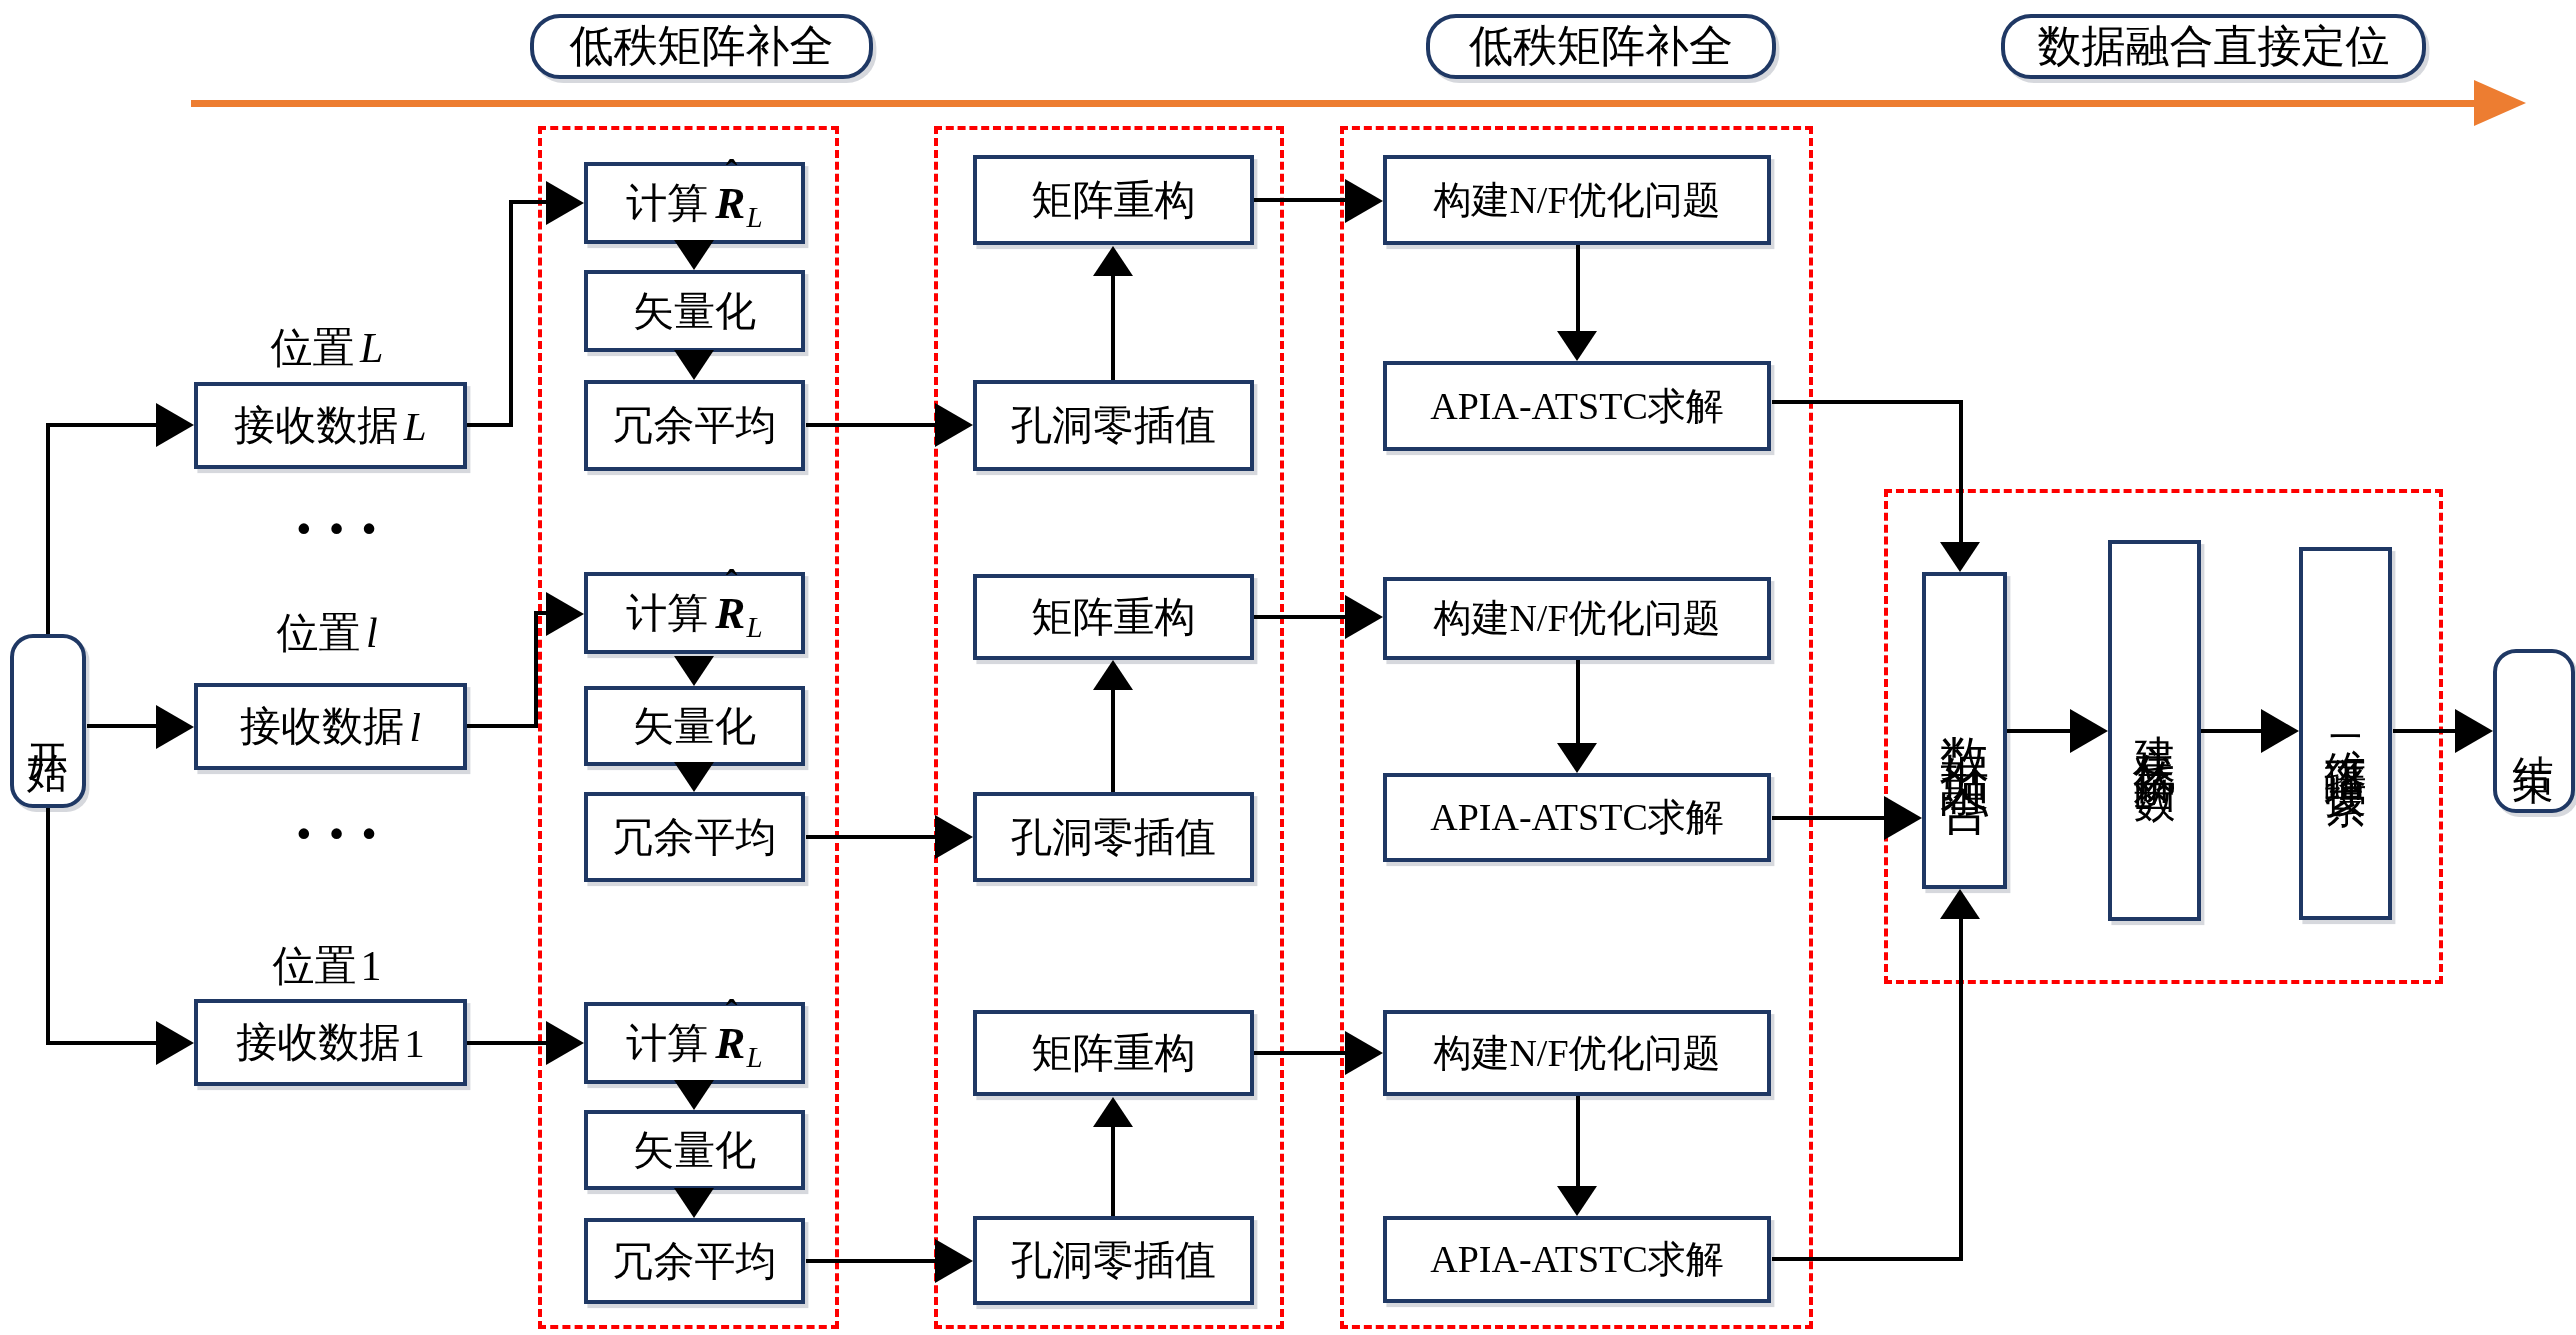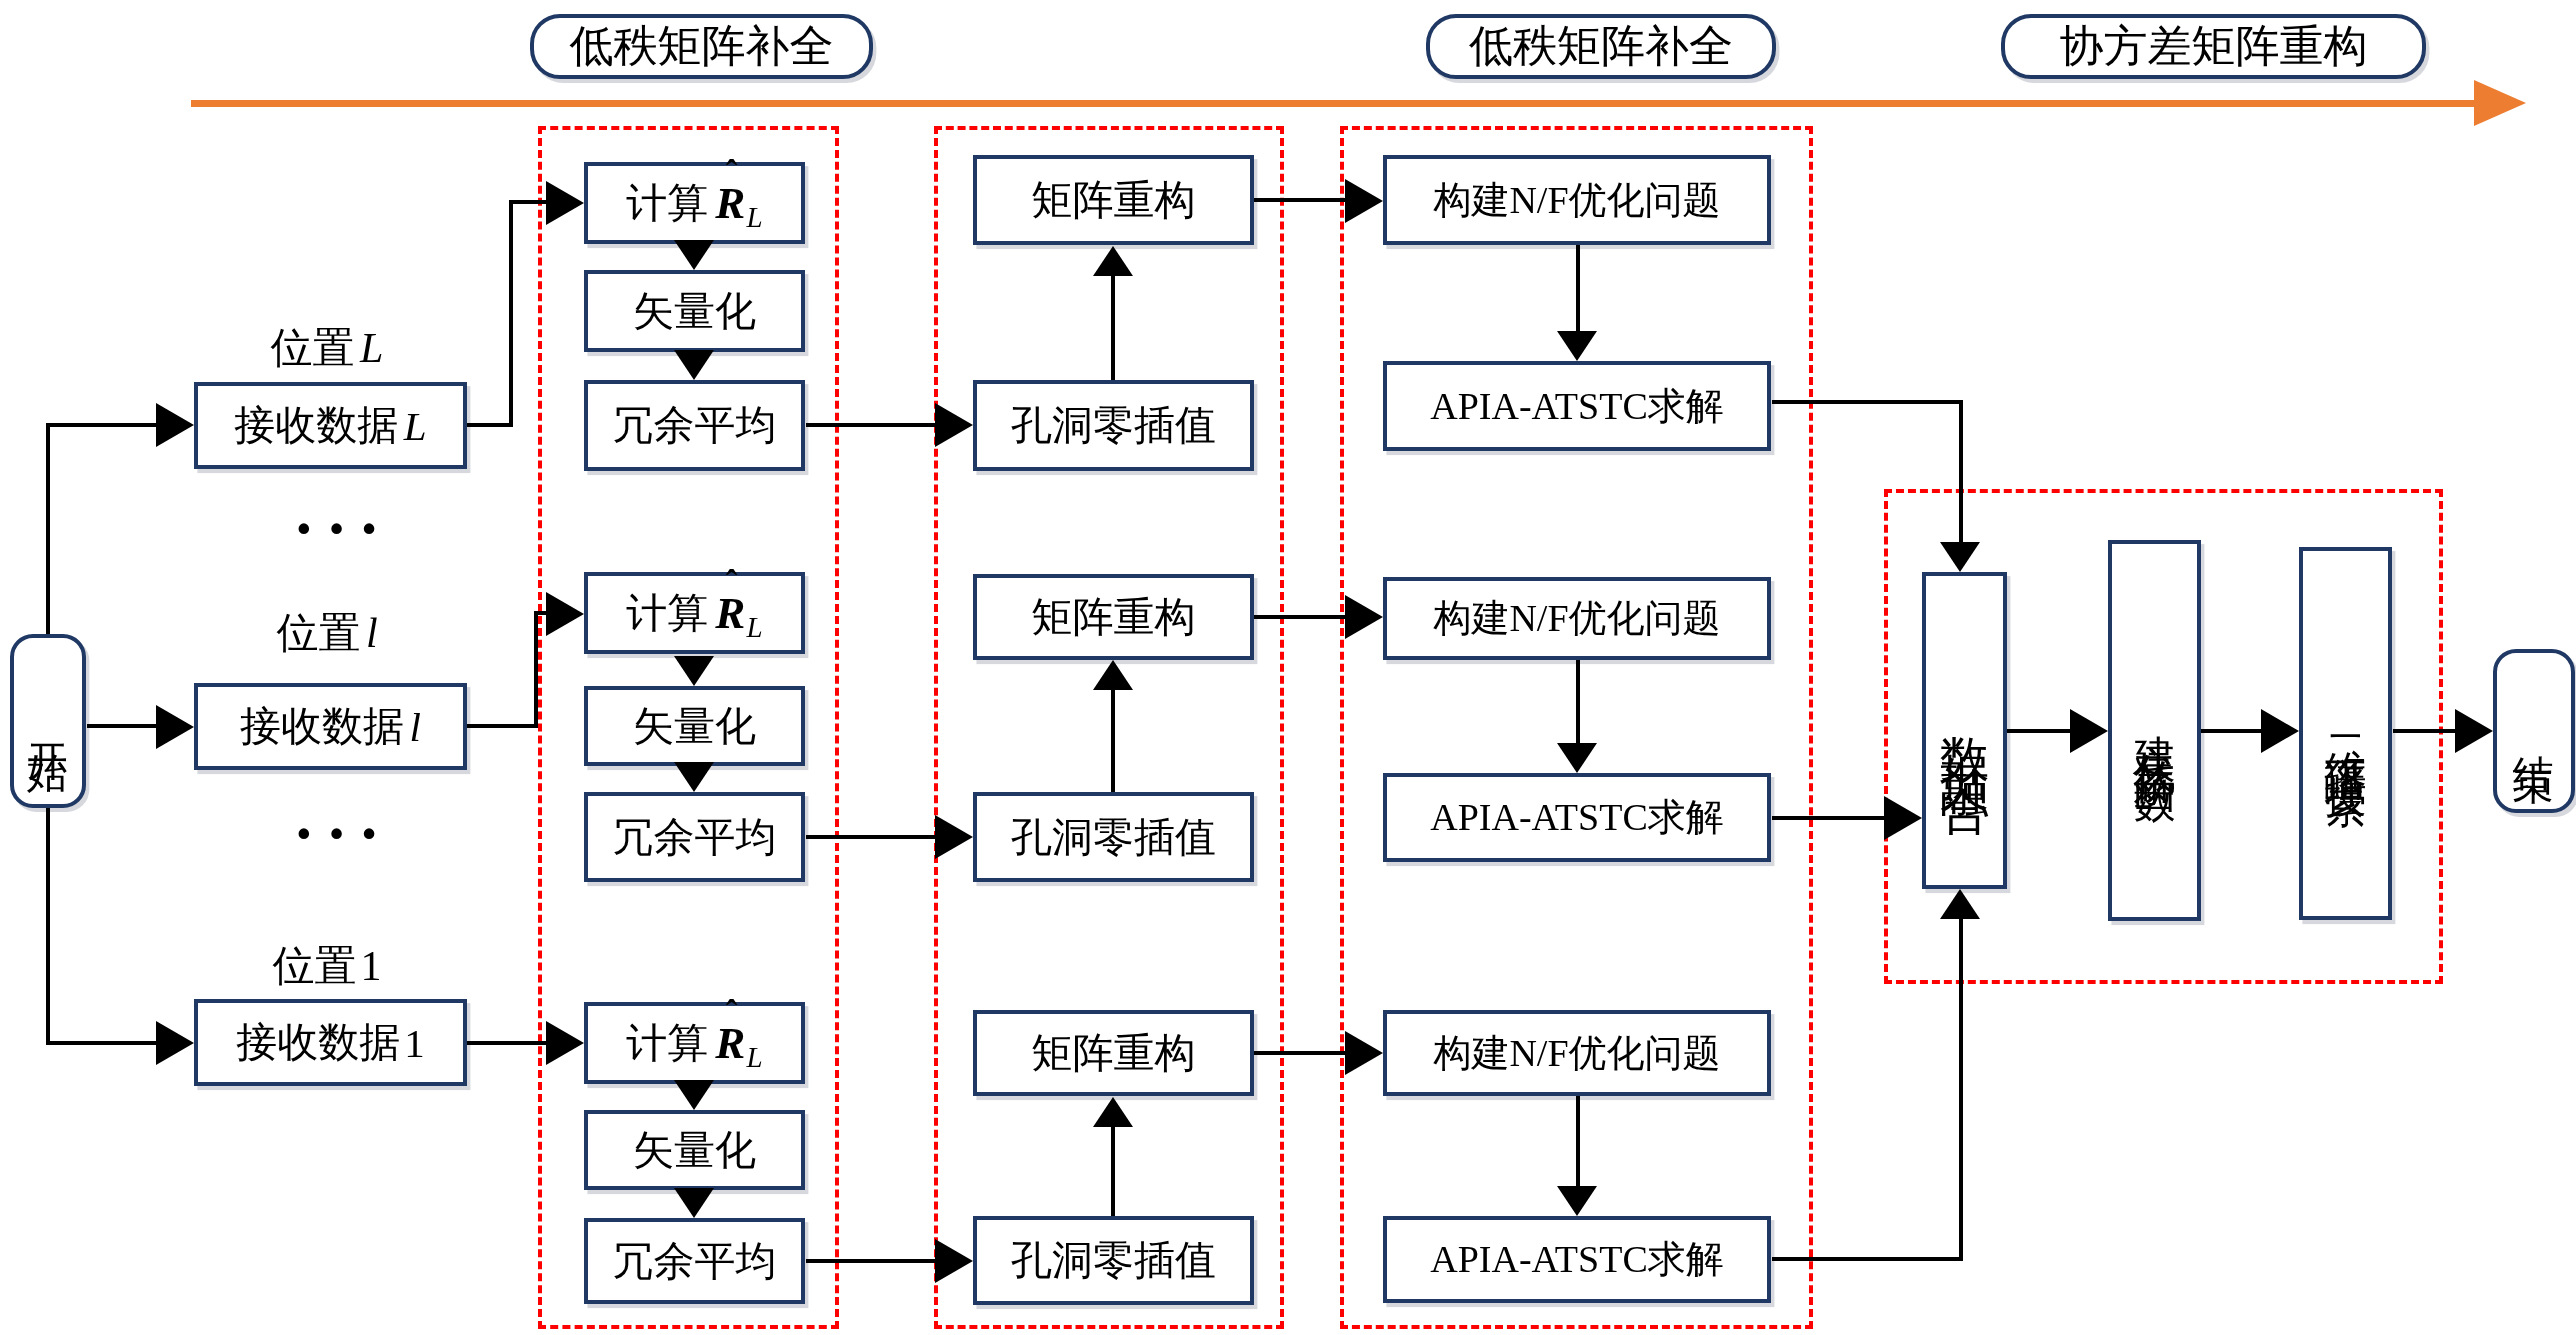--- a/index.html
+++ b/index.html
@@ -34,21 +34,21 @@
 
 <div id="canvas">
 
   <div class="box hdr" style="left:530px;top:13.6px;width:343px;height:65px;">
       <span>低秩矩阵补全</span>
     </div>
   <div class="box hdr" style="left:1426px;top:13.6px;width:350px;height:65px;">
       <span>低秩矩阵补全</span>
     </div>
   <div class="box hdr" style="left:2001px;top:13.6px;width:425px;height:65px;">
-      <span>协方差矩阵重构</span>
+      <span>数据融合直接定位</span>
     </div>
 
   <div class="oline" style="left:191px;top:100px;width:2283px;"></div>
   <div class="oar" style="left:2474px;top:80px;"></div>
 
   <div class="rbox" style="left:538px;top:126px;width:301px;height:1203px;"></div>
   <div class="rbox" style="left:934px;top:126px;width:350px;height:1203px;"></div>
   <div class="rbox" style="left:1340px;top:126px;width:473px;height:1203px;"></div>
   <div class="rbox" style="left:1884px;top:489px;width:559px;height:495px;"></div>
 

